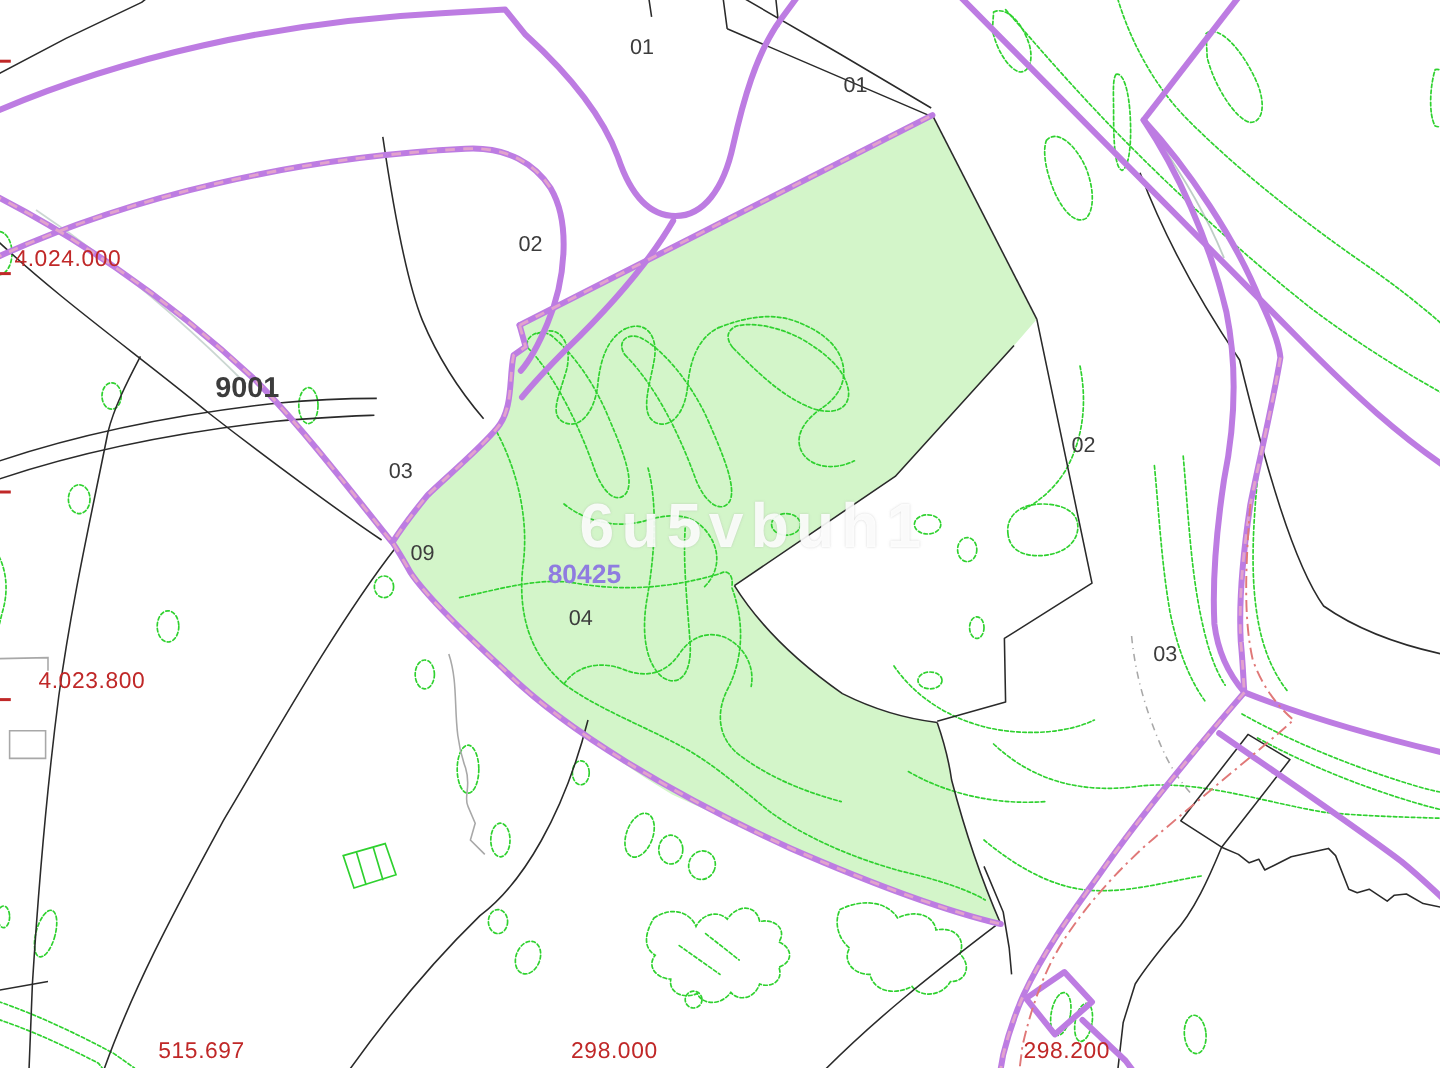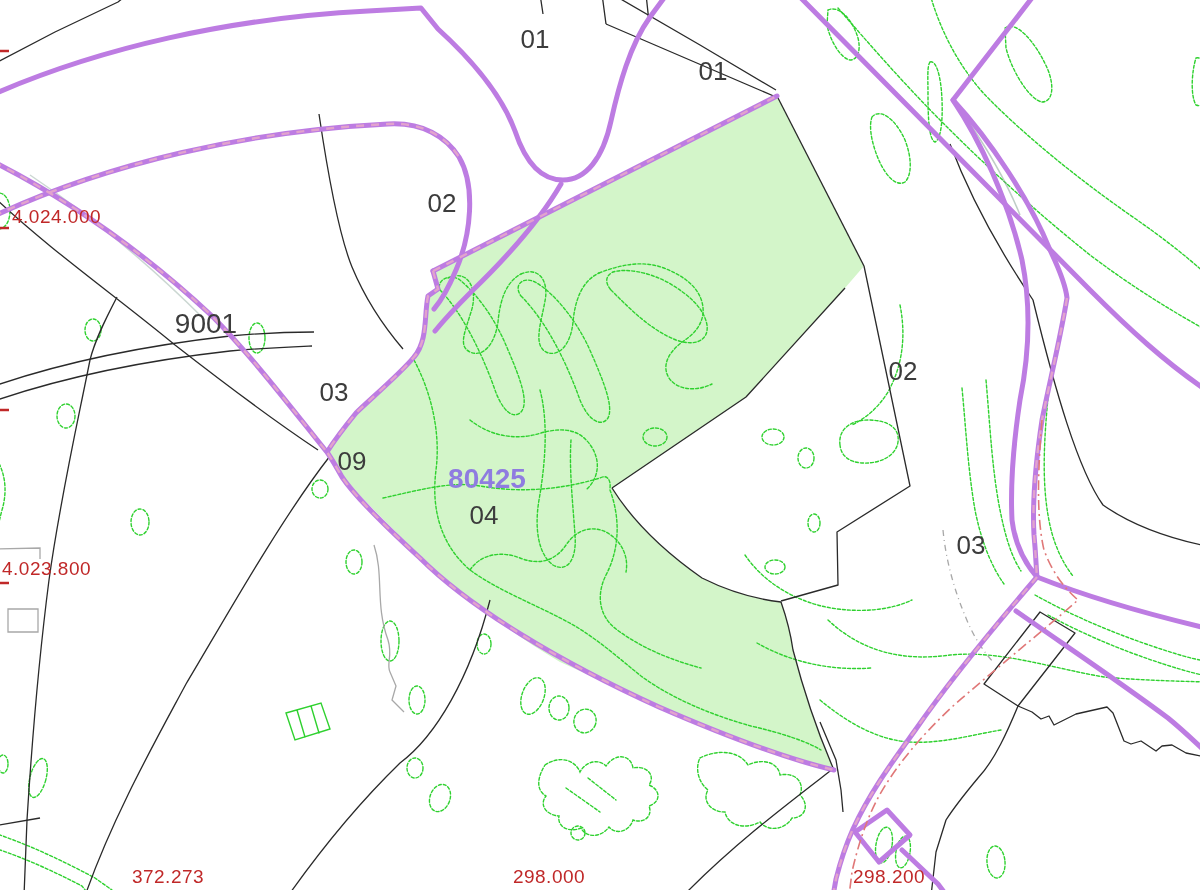--- a/index.html
+++ b/index.html
@@ -25,25 +25,25 @@
   .pf{fill:var(--parcel-fill);stroke:none;}
   .bk{stroke:var(--line-black);fill:none;stroke-width:1.3;stroke-linejoin:round;}
   .gy{stroke:var(--line-gray);fill:none;stroke-width:1.3;}
   .gyd{stroke:var(--line-gray);fill:none;stroke-width:1.3;stroke-dasharray:6 4 1 4;}
   .tl{stroke:var(--shadow-teal);fill:none;stroke-width:2;opacity:.6;}
   .rd{stroke:var(--road-purple);fill:none;stroke-width:5;stroke-linecap:round;stroke-linejoin:round;}
   .pk{stroke:var(--boundary-pink);fill:none;stroke-width:2.4;stroke-dasharray:8 7;}
   .sal{stroke:var(--boundary-salmon);fill:none;stroke-width:1.6;stroke-dasharray:10 4 2 4;}
   .tick{stroke:var(--label-red);stroke-width:2.5;}
   .lbl{position:absolute;transform:translate(-50%,-50%);color:var(--label-black);
-       font-size:26px;white-space:nowrap;line-height:1;}
-  .lbl.big{font-size:28px;}
+       font-size:18px;white-space:nowrap;line-height:1;}
+  .lbl.big{font-size:24px;font-weight:bold;}
   .lbl.red{color:var(--label-red);font-size:19px;letter-spacing:.5px;}
   .lbl.red.left{transform:translate(0,-50%);}
-  .lbl.purple{color:var(--highlight-purple);font-weight:bold;font-size:28px;}
+  .lbl.purple{color:var(--highlight-purple);font-weight:bold;font-size:22px;}
   .watermark{
     position:absolute;left:483px;top:413px;font-size:52px;font-weight:bold;letter-spacing:6px;
     color:rgba(255,255,255,.88);text-shadow:0 0 2px rgba(150,150,150,.4);line-height:1;
   }
 </style>
 </head>
 <body>
 
 <div class="map">
   <svg width="1200" height="890" viewBox="0 0 1200 890">
@@ -191,30 +191,31 @@
     </g>
 
     <g>
       <line class="tick" x1="0" y1="51" x2="9" y2="51"></line>
       <line class="tick" x1="0" y1="228" x2="9" y2="228"></line>
       <line class="tick" x1="0" y1="410" x2="9" y2="410"></line>
       <line class="tick" x1="0" y1="583" x2="9" y2="583"></line>
     </g>
   </svg>
 
+  <div class="watermark">6u5vbuh1</div>
 
   <div class="lbl" style="left:535px;top:39px">01</div>
   <div class="lbl" style="left:713px;top:71px">01</div>
   <div class="lbl" style="left:442px;top:203px">02</div>
   <div class="lbl" style="left:903px;top:371px">02</div>
   <div class="lbl" style="left:334px;top:392px">03</div>
   <div class="lbl" style="left:971px;top:545px">03</div>
   <div class="lbl" style="left:352px;top:461px">09</div>
   <div class="lbl big" style="left:206px;top:324px">9001</div>
   <div class="lbl purple" style="left:487px;top:479px">80425</div>
   <div class="lbl" style="left:484px;top:515px">04</div>
 
   <div class="lbl red left" style="left:12px;top:216px">4.024.000</div>
-  <div class="lbl red left" style="left:2px;top:568px">4.023.800</div>
-  <div class="lbl red" style="left:168px;top:876px">372.273</div>
-  <div class="lbl red" style="left:549px;top:876px">298.000</div>
+  <div class="lbl red left" style="left:32px;top:568px">4.023.800</div>
+  <div class="lbl red" style="left:168px;top:876px">515.697</div>
+  <div class="lbl red" style="left:512px;top:876px">298.000</div>
   <div class="lbl red" style="left:889px;top:876px">298.200</div>
 </div>
 
 </body></html>

